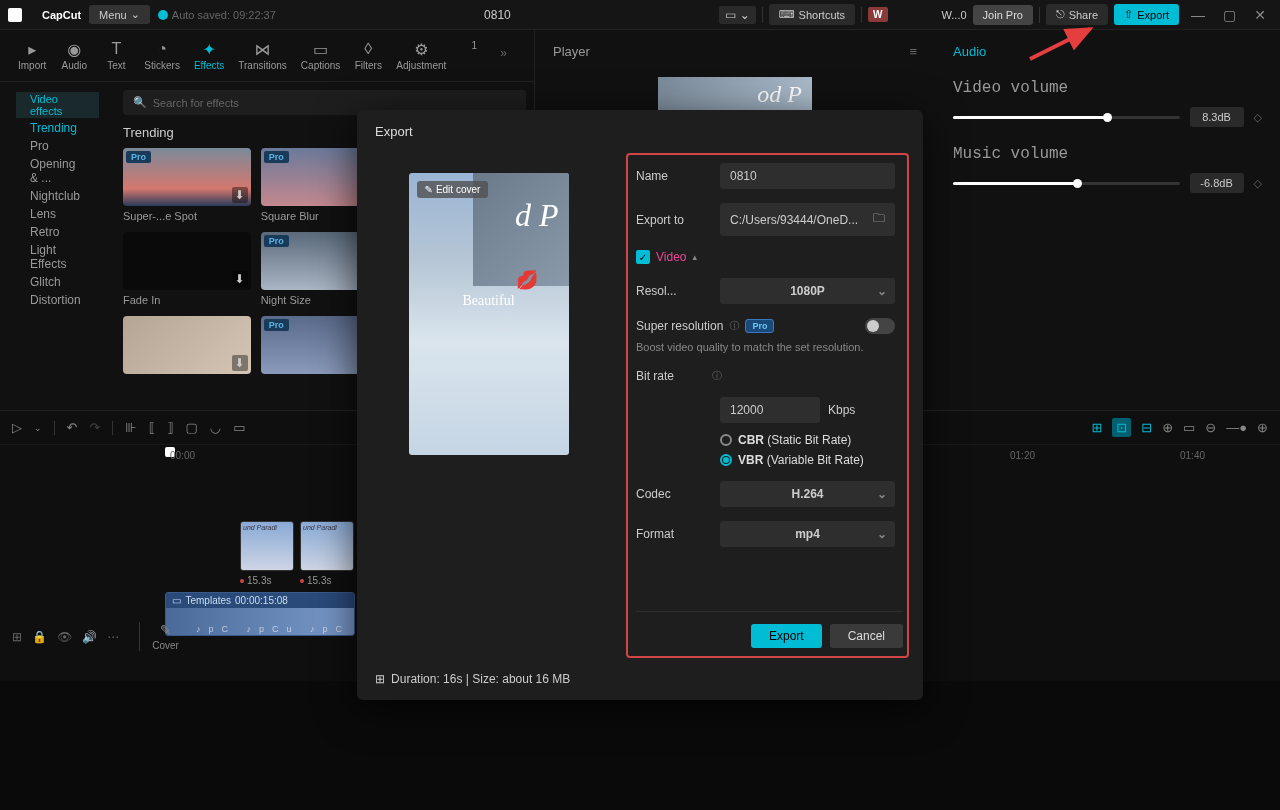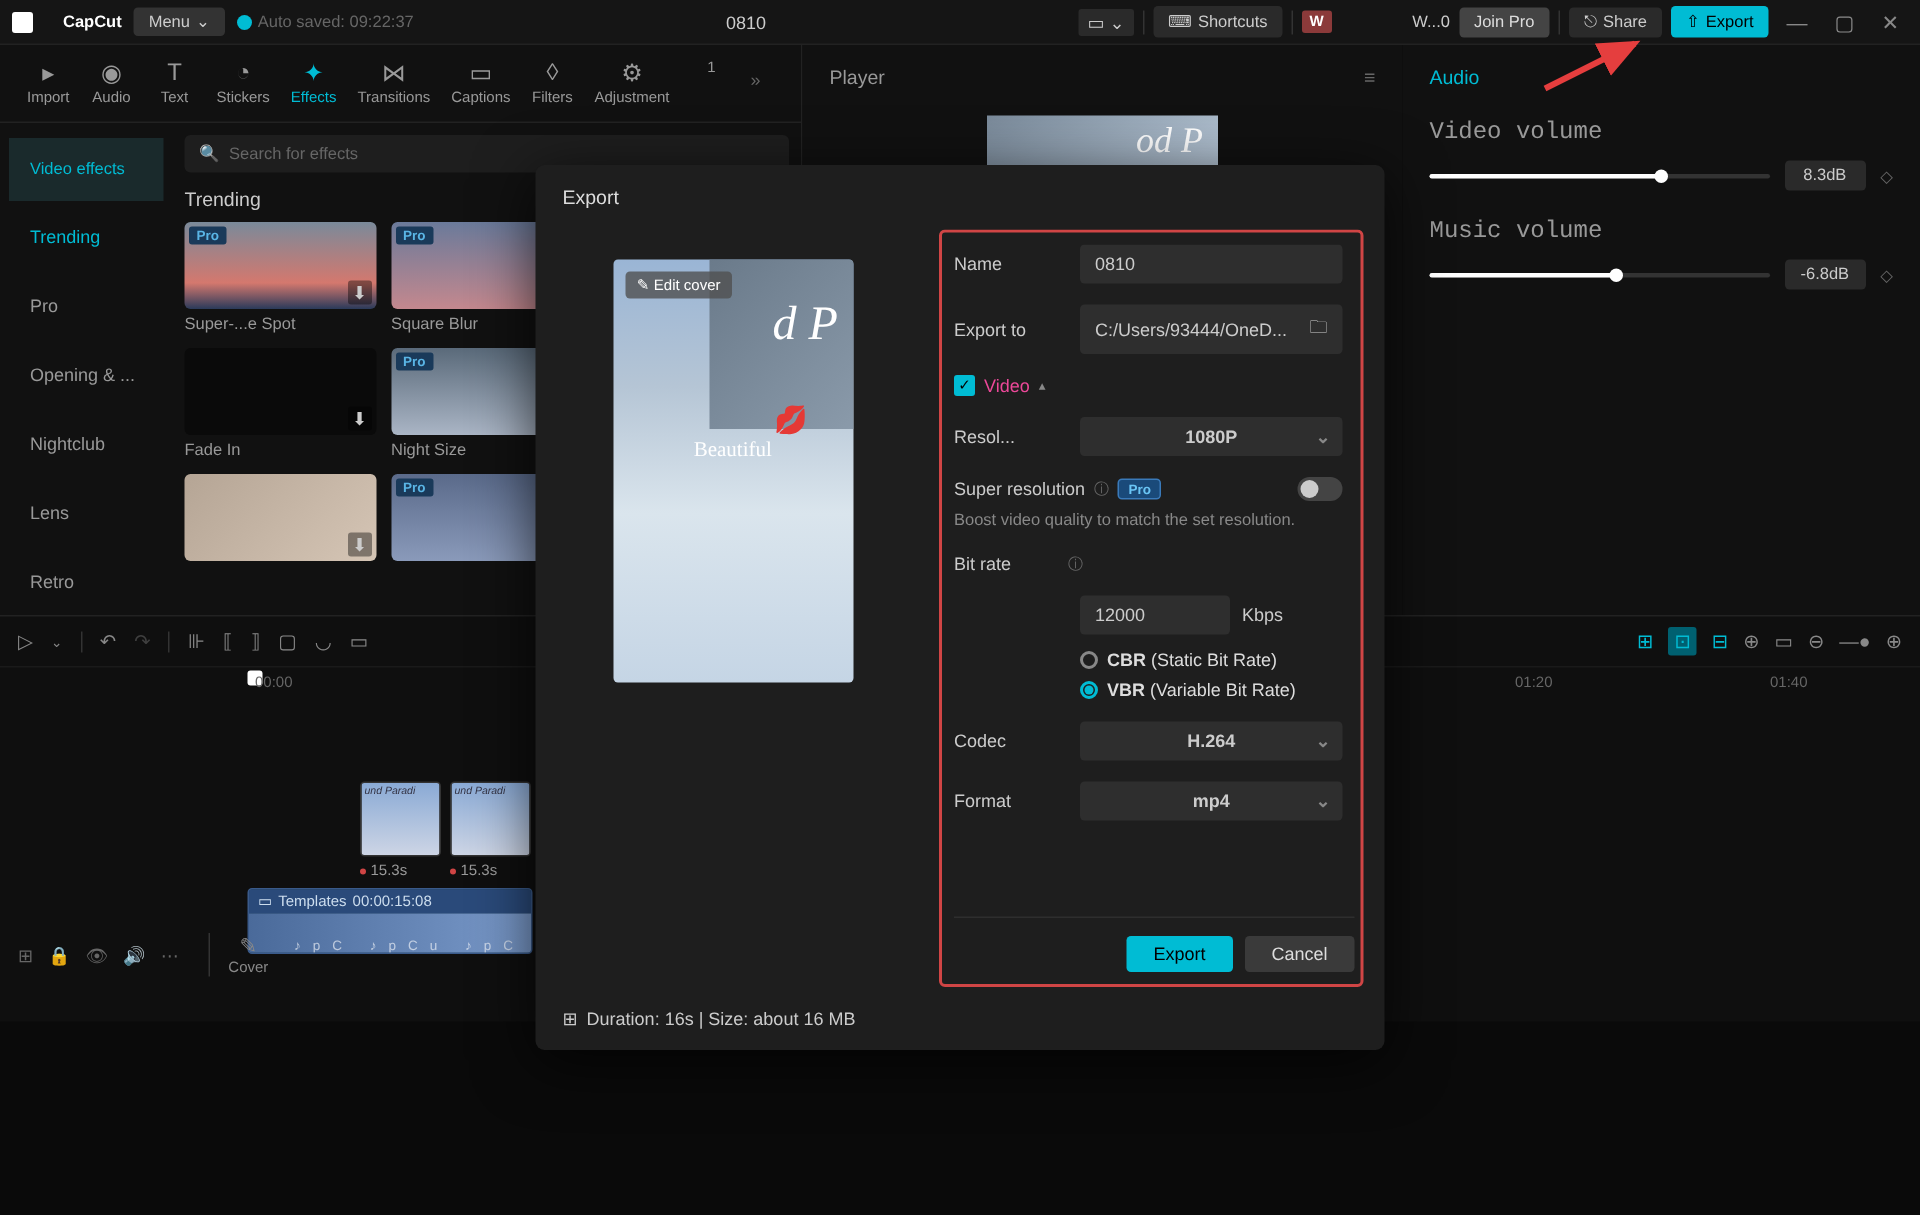--- a/index.html
+++ b/index.html
@@ -27,21 +27,21 @@
 .main { display: flex; height: 380px; }
 .left-panel { width: 535px; background: #111; border-right: 1px solid #222; display: flex; flex-direction: column; }
 .tool-tabs { display: flex; padding: 6px 12px; gap: 2px; border-bottom: 1px solid #222; overflow: hidden; }
 .tool-tab { display: flex; flex-direction: column; align-items: center; gap: 2px; padding: 4px 6px; color: #999; font-size: 10px; min-width: 40px; }
 .tool-tab.active { color: #00bcd4; }
 .tool-tab-icon { width: 18px; height: 18px; display: flex; align-items: center; justify-content: center; font-size: 16px; }
 .chevron-more { color: #666; padding: 10px 4px; }
 
 .left-body { display: flex; flex: 1; overflow: hidden; }
 .side-nav { width: 115px; padding: 8px 0; }
-.side-nav-item { padding: 15px 14px; color: #999; font-size: 12px; cursor: pointer; border-radius: 0; margin: 2px 6px; }
+.side-nav-item { padding: 1px 14px; color: #999; font-size: 12px; cursor: pointer; border-radius: 0; margin: 2px 16px; }
 .side-nav-item.active { color: #00bcd4; }
 .side-nav-item.pill { background: #1a2a2c; color: #00bcd4; font-size: 11px; }
 
 .effects-grid { flex: 1; padding: 8px; overflow: hidden; }
 .search-bar { background: #1e1e1e; border-radius: 4px; padding: 6px 10px; color: #666; display: flex; align-items: center; gap: 6px; margin-bottom: 10px; font-size: 11px; }
 .grid-title { color: #ccc; font-size: 13px; margin-bottom: 8px; }
 .grid { display: grid; grid-template-columns: repeat(3, 1fr); gap: 10px; }
 .grid-item { position: relative; }
 .grid-thumb { width: 100%; height: 58px; background: linear-gradient(135deg, #4a5568, #2d3748); border-radius: 4px; position: relative; }
 .grid-thumb.sunset { background: linear-gradient(180deg, #7a8a9a 0%, #d4786e 70%, #2a3a5a 100%); }

